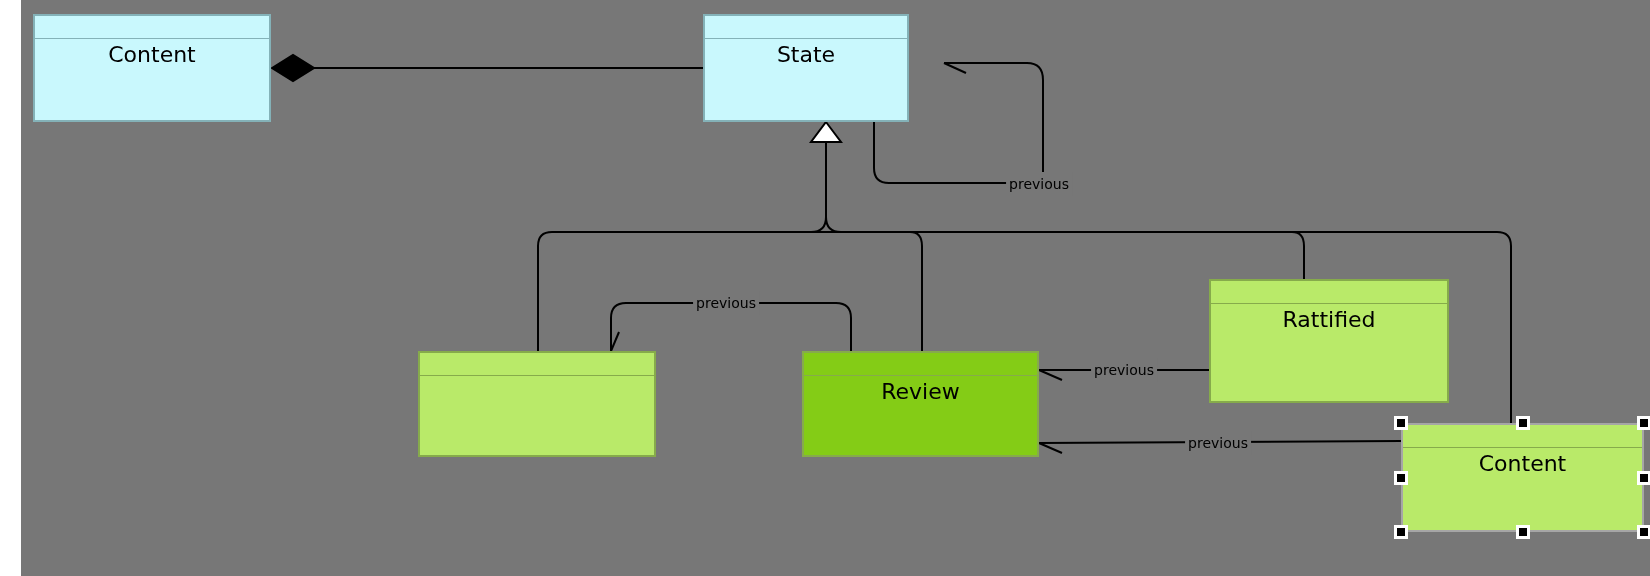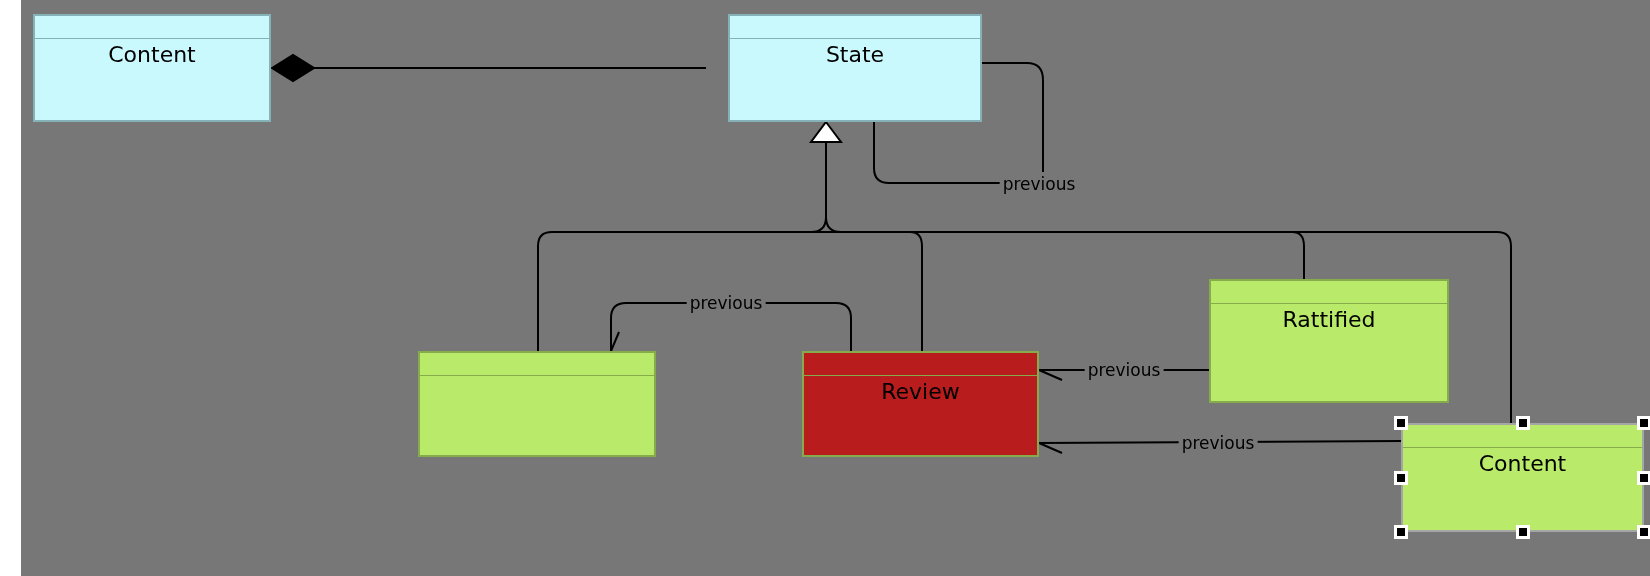--- a/index.html
+++ b/index.html
@@ -5,21 +5,21 @@
 <style>
   html,body{margin:0;padding:0;}
   body{font-family:"DejaVu Sans","Liberation Sans",sans-serif;}
   #canvas{position:relative;width:1650px;height:576px;overflow:hidden;}
   #edges{position:absolute;left:0;top:0;}
   .ln{fill:none;stroke:#000;stroke-width:2;}
   .node{position:absolute;box-sizing:border-box;border:2px solid;}
   .node .strip{height:22px;border-bottom:1px solid;}
   .node .title{display:block;text-align:center;margin-top:3px;font-size:22px;
                line-height:26px;color:#000;white-space:nowrap;}
-  .edge-label{position:absolute;transform:translate(-50%,-50%);font-size:17px;
+  .edge-label{position:absolute;transform:translate(-50%,-50%);font-size:14px;
               line-height:24px;color:#000;padding:0 3px;white-space:nowrap;}
   .handle{position:absolute;width:14px;height:14px;background:#fff;
           transform:translate(-50%,-50%);}
   .handle::after{content:"";position:absolute;left:3px;top:3px;width:8px;height:8px;background:#000;}
 </style>
 </head>
 <body>
 
 <div id="canvas" style="background: rgb(119, 119, 119); margin-left: 21px;">
 
@@ -59,28 +59,28 @@
     <g>
       <path class="ln" d="M1380,441 L1018,443"></path>
       <path class="ln" d="M1018,443 L1041,453"></path>
     </g>
   </svg>
 
   <div class="node" style="left: 12px; top: 14px; width: 238px; height: 108px; background: rgb(201, 248, 253); border-color: rgb(132, 178, 184);">
     <div class="strip" style="border-bottom-color: rgb(132, 178, 184);"></div>
     <div class="title">Content</div>
   </div>
-  <div class="node" style="left: 707px; top: 14px; width: 254px; height: 108px; background: rgb(201, 248, 253); border-color: rgb(132, 178, 184);">
+  <div class="node" style="left: 682px; top: 14px; width: 206px; height: 108px; background: rgb(201, 248, 253); border-color: rgb(132, 178, 184);">
     <div class="strip" style="border-bottom-color: rgb(132, 178, 184);"></div>
     <div class="title">State</div>
   </div>
   <div class="node" style="left: 397px; top: 351px; width: 238px; height: 106px; background: rgb(185, 234, 105); border-color: rgb(134, 171, 75);">
     <div class="strip" style="border-bottom-color: rgb(134, 171, 75);"></div>
   </div>
-  <div class="node" style="left: 781px; top: 351px; width: 237px; height: 106px; background: #b91c1c; border-color: rgb(134, 171, 75);">
+  <div class="node" style="left: 781px; top: 351px; width: 237px; height: 106px; background: #84cc16; border-color: rgb(134, 171, 75);">
     <div class="strip" style="border-bottom-color: rgb(134, 171, 75);"></div>
     <div class="title">Review</div>
   </div>
   <div class="node" style="left: 1188px; top: 279px; width: 240px; height: 124px; background: rgb(185, 234, 105); border-color: rgb(134, 171, 75);">
     <div class="strip" style="border-bottom-color: rgb(134, 171, 75);"></div>
     <div class="title">Rattified</div>
   </div>
   <div class="node" style="left: 1380px; top: 423px; width: 243px; height: 109px; background: rgb(185, 234, 105); border-color: rgb(166, 166, 166);">
     <div class="strip" style="border-bottom-color: rgb(134, 171, 75);"></div>
     <div class="title">Content</div>

